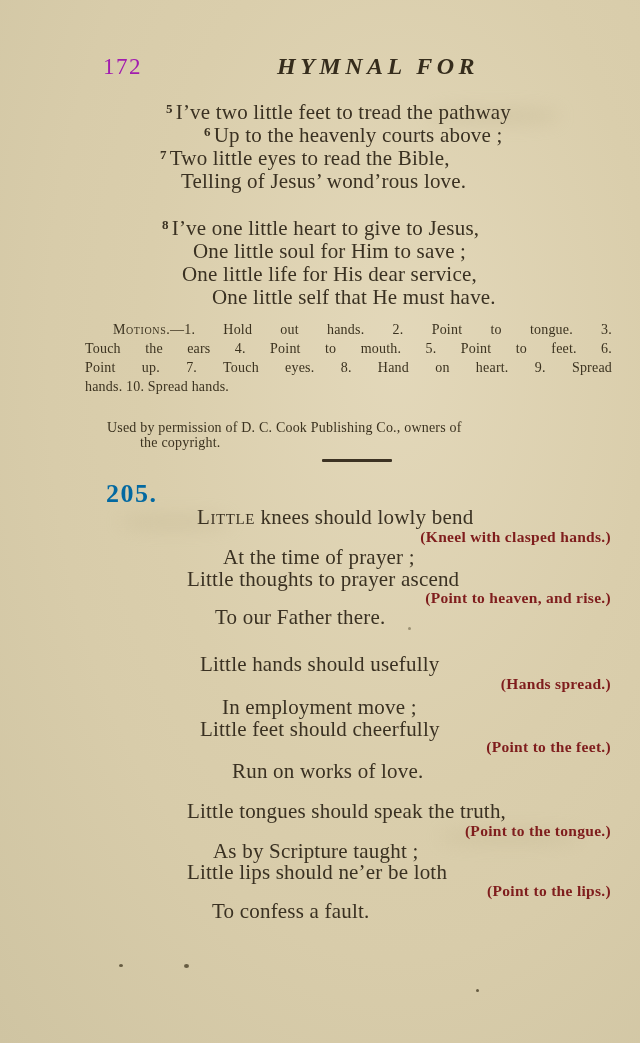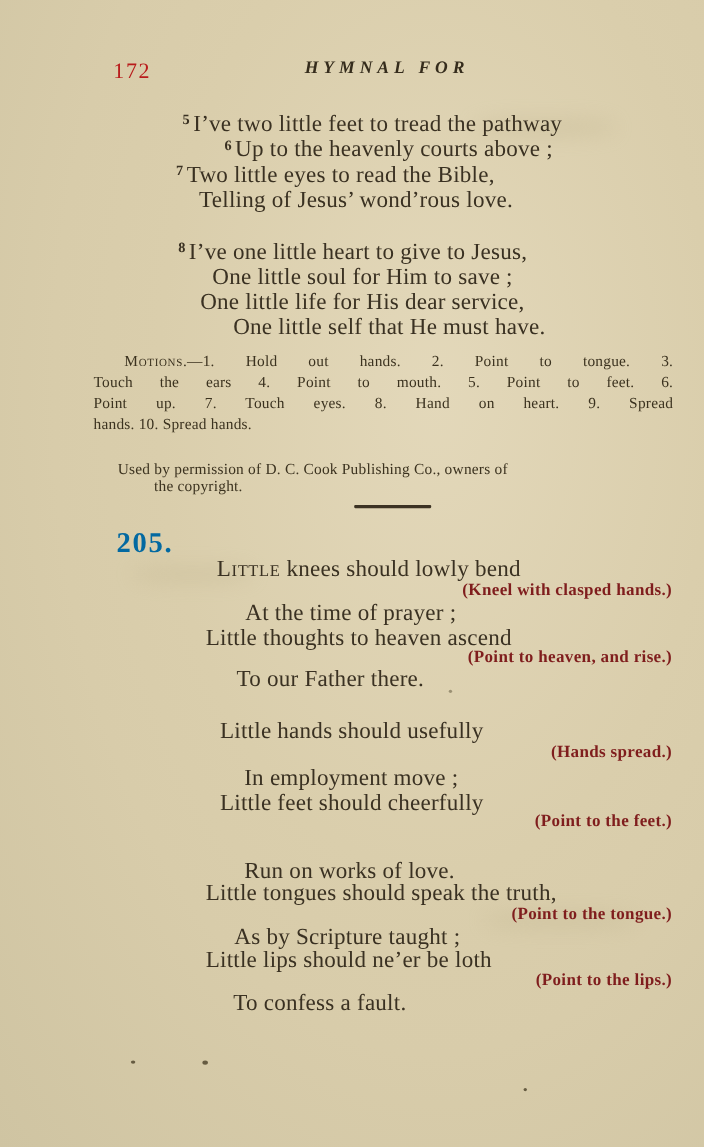--- a/index.html
+++ b/index.html
@@ -5,22 +5,22 @@
   html,body{margin:0;padding:0;}
   body{
     width:640px;height:1043px;position:relative;overflow:hidden;
     font-family:"Liberation Serif","DejaVu Serif",serif;
     background:
       radial-gradient(ellipse at 62% 34%, #e3d8ba 0%, #dacEAC 45%, #d8ccaa 62%, #cfc4a2 100%);
     background-color:#d8ccaa;
     color:#3a3122;
   }
   .abs{position:absolute;white-space:nowrap;}
-  .pageno{font-size:20px;letter-spacing:1.5px;color:#b91c1c;}
-  .runtitle{font-size:16px;font-weight:bold;font-style:italic;letter-spacing:4.5px;color:#352c1c;}
+  .pageno{font-size:23px;letter-spacing:1.5px;color:#a21caf;}
+  .runtitle{font-size:24px;font-weight:bold;font-style:italic;letter-spacing:4.5px;color:#352c1c;}
   .verse{font-size:21px;letter-spacing:0.2px;color:#3a3122;}
   .vnum{font-size:13px;font-weight:bold;position:relative;top:-6px;margin-right:3px;}
   .note{font-size:14px;letter-spacing:0.2px;color:#3b321f;}
   .jline{white-space:normal;text-align:justify;text-align-last:justify;overflow:hidden;height:20px;}
   .sc{font-variant:small-caps;letter-spacing:0.6px;}
   .instr{font-size:15.5px;font-weight:bold;letter-spacing:0.3px;text-align:right;color:#7f1d1d;}
   .hymnno{font-size:26px;font-weight:bold;letter-spacing:1.5px;color:#0369a1;}
   .divider{height:2.5px;background:#3c3223;border-radius:1px;}
   .speck{position:absolute;background:#4a4028;border-radius:50%;opacity:.8;}
   .smudge{position:absolute;background:#b9ad87;filter:blur(9px);opacity:.28;border-radius:40%;}
@@ -53,30 +53,30 @@
 <div class="abs note" style="left:107px;top:398px;margin-top:22px;">Used by permission of D. C. Cook Publishing Co., owners of</div>
 <div class="abs note" style="left:140px;top:417px;margin-top:18px;">the copyright.</div>
 
 <div class="abs divider" style="left:322px;top:459px;width:70px;"></div>
 
 <div class="abs hymnno" style="left:106px;top:479px;">205.</div>
 
 <div class="abs verse" style="left:197px;top:505px;"><span class="sc">Little</span><span> knees should lowly bend</span></div>
 <div class="abs instr" style="left:300px;top:528px;width:311px;">(Kneel with clasped hands.)</div>
 <div class="abs verse" style="left:223px;top:545px;">At the time of prayer ;</div>
-<div class="abs verse" style="left:187px;top:567px;">Little thoughts to heaven ascend</div>
+<div class="abs verse" style="left:187px;top:567px;">Little thoughts to prayer ascend</div>
 <div class="abs instr" style="left:300px;top:589px;width:311px;">(Point to heaven, and rise.)</div>
 <div class="abs verse" style="left:215px;top:605px;">To our Father there.</div>
 
 <div class="abs verse" style="left:200px;top:652px;">Little hands should usefully</div>
 <div class="abs instr" style="left:300px;top:675px;width:311px;">(Hands spread.)</div>
 <div class="abs verse" style="left:222px;top:695px;">In employment move ;</div>
 <div class="abs verse" style="left:200px;top:717px;">Little feet should cheerfully</div>
 <div class="abs instr" style="left:300px;top:738px;width:311px;">(Point to the feet.)</div>
-<div class="abs verse" style="left:222px;top:759px;margin-top:20px;">Run on works of love.</div>
+<div class="abs verse" style="left:232px;top:759px;">Run on works of love.</div>
 
 <div class="abs verse" style="left:187px;top:799px;">Little tongues should speak the truth,</div>
 <div class="abs instr" style="left:300px;top:822px;width:311px;">(Point to the tongue.)</div>
 <div class="abs verse" style="left:213px;top:839px;">As by Scripture taught ;</div>
 <div class="abs verse" style="left:187px;top:860px;">Little lips should ne’er be loth</div>
 <div class="abs instr" style="left:300px;top:882px;width:311px;">(Point to the lips.)</div>
 <div class="abs verse" style="left:212px;top:899px;">To confess a fault.</div>
 
 <div class="speck" style="left:119px;top:964px;width:4px;height:3px;"></div>
 <div class="speck" style="left:184px;top:964px;width:5px;height:4px;"></div>

